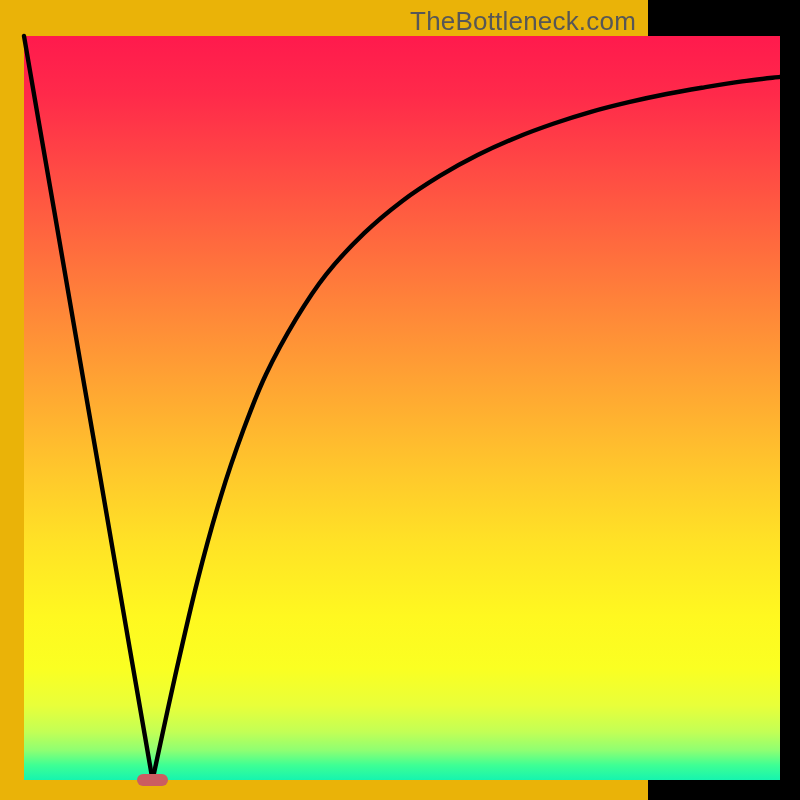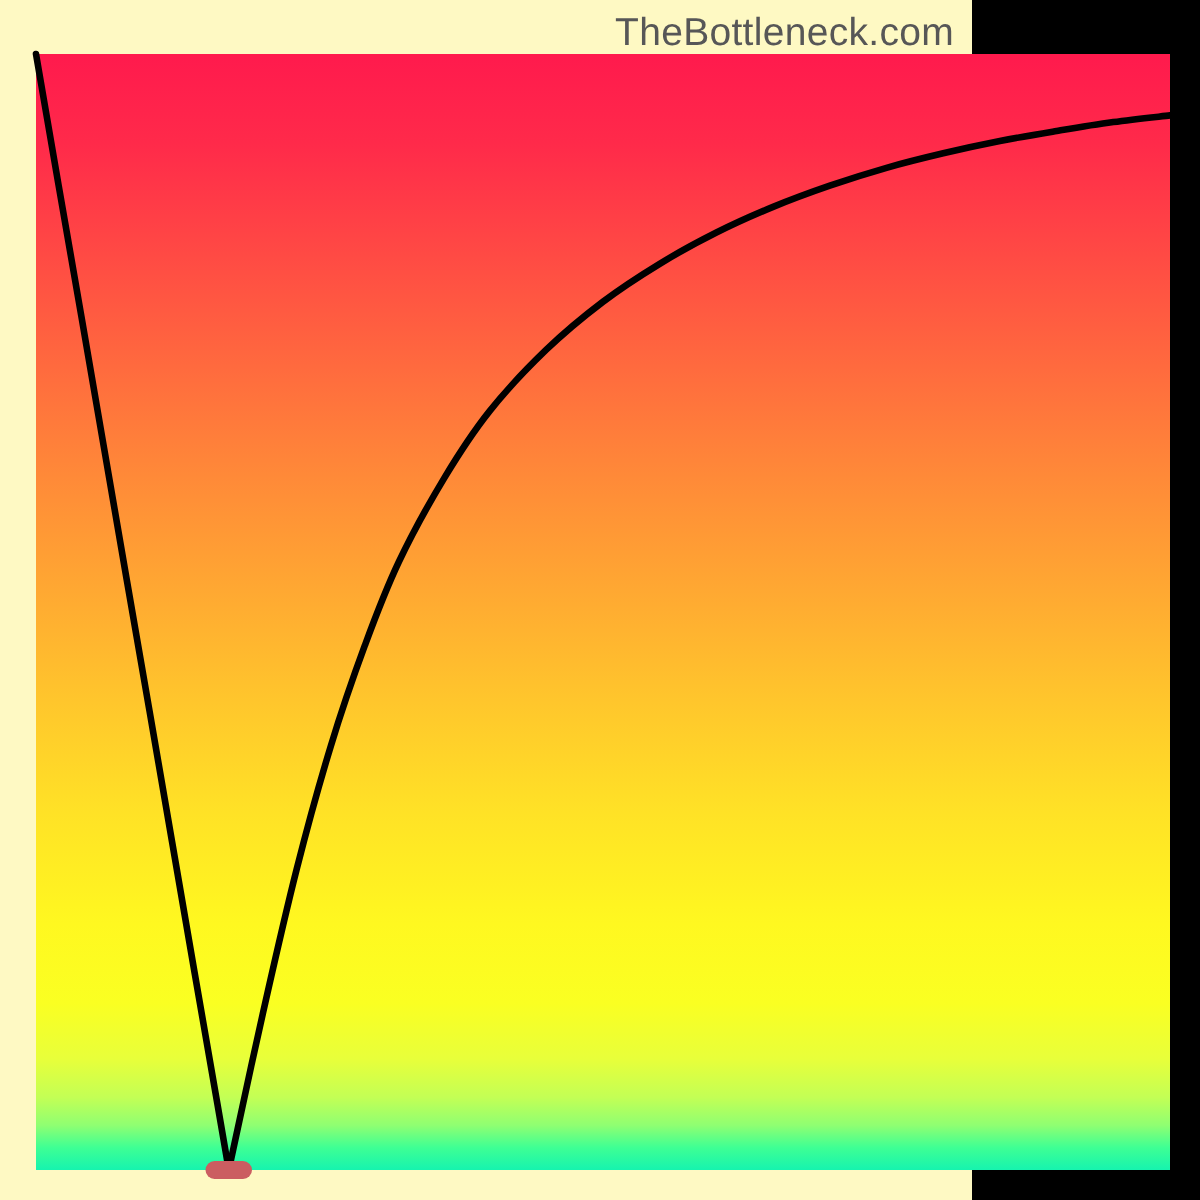--- a/index.html
+++ b/index.html
@@ -1,21 +1,21 @@
 <!DOCTYPE html>
 <html><head>
 <meta charset="utf-8">
 <style>
   * { margin: 0; padding: 0; box-sizing: border-box; }
   html, body { width: 800px; height: 800px; overflow: hidden; background: #000; }
   .container {
     position: relative;
     width: 648px;
     height: 800px;
-    background: #fef9c3;
+    background: #eab308;
   }
   .watermark {
     position: absolute;
     top: 6px;
     right: 12px;
     font-family: Arial, Helvetica, sans-serif;
     font-size: 26px;
     font-weight: 500;
     color: #575757;
     letter-spacing: 0.2px;

